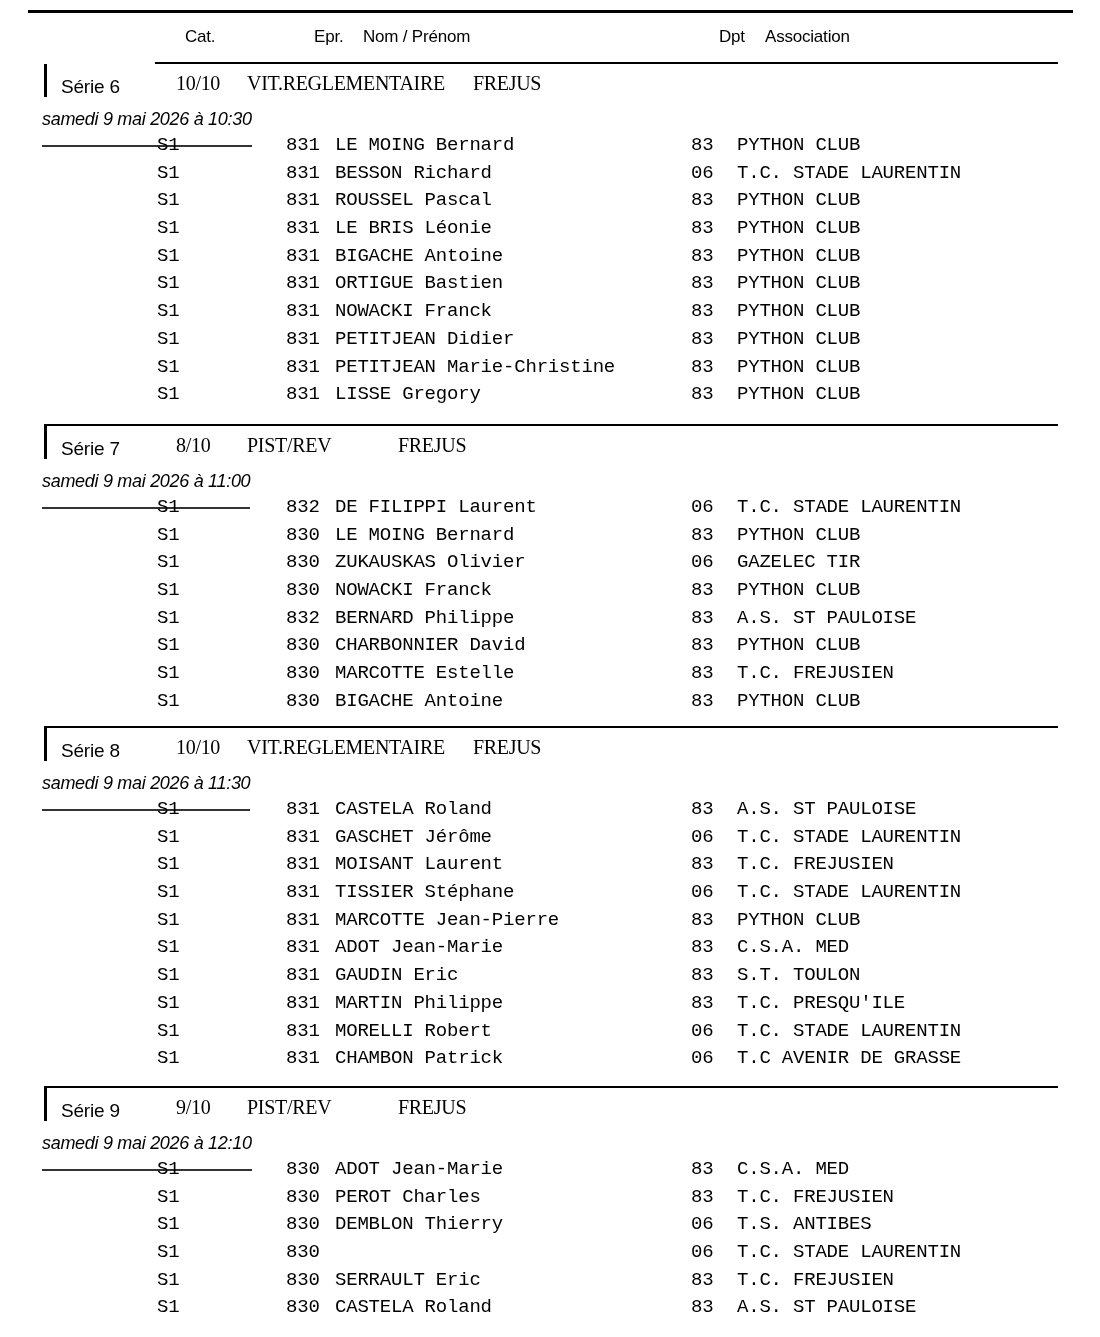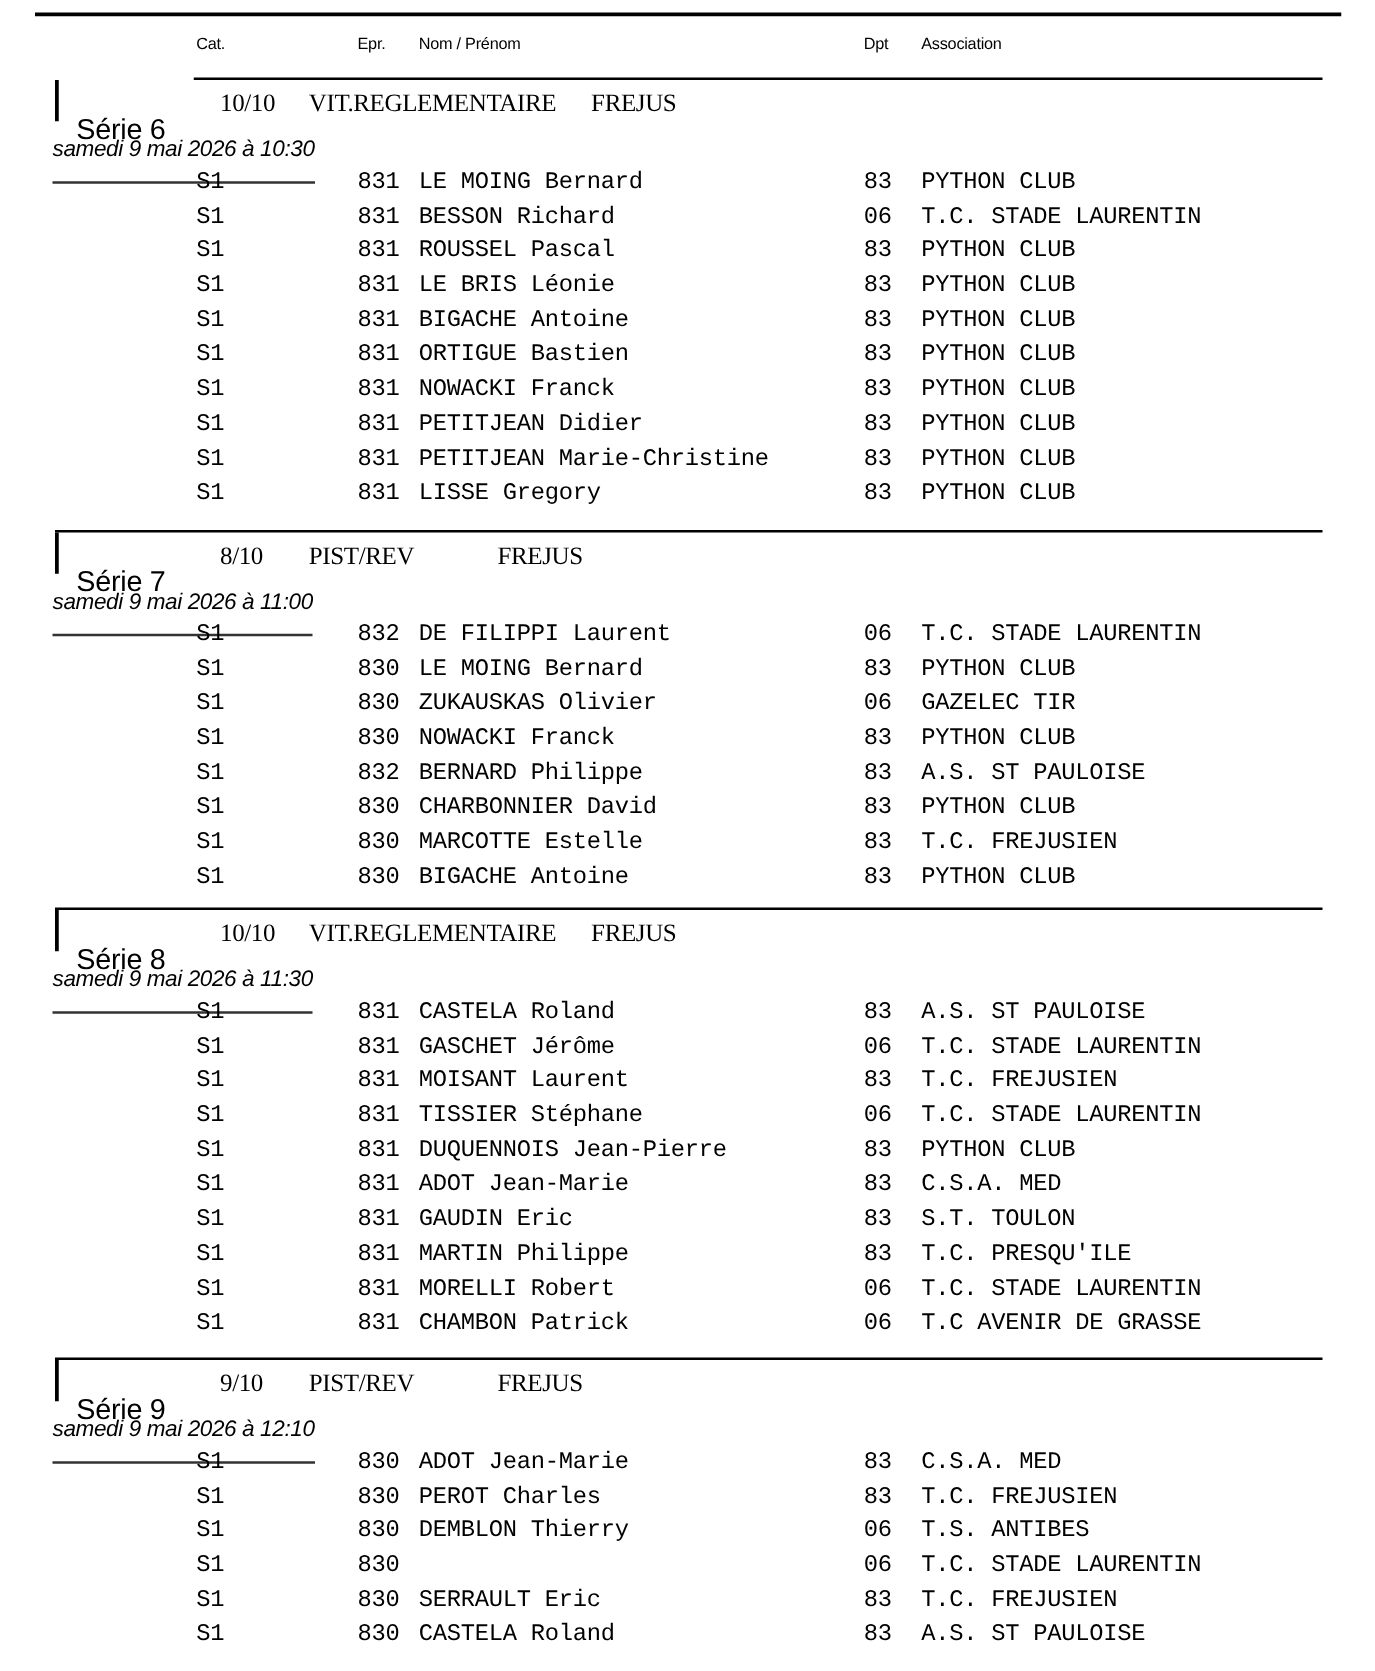--- a/index.html
+++ b/index.html
@@ -14,43 +14,44 @@
   }
   .top-rule {
     position: absolute;
     top: 10px; left: 28px;
     width: 1045px; height: 3px;
     background: #000;
   }
   .col-headers span {
     position: absolute;
     top: 27px;
-    font-size: 13px;
+    font-size: 17px;
     letter-spacing: -0.2px;
     white-space: pre;
+    margin-left: 28px;
   }
   .x-cat   { left: 157px; }
   .x-epr   { left: 286px; }
   .x-name  { left: 335px; }
   .x-dpt   { left: 691px; }
   .x-assoc { left: 737px; }
 
   .serie { position: absolute; left: 0; right: 0; }
   .serie .rule {
     position: absolute; top: 0; left: 44px;
     width: 1014px; height: 2px; background: #000;
   }
   .serie.first .rule { left: 155px; width: 903px; }
   .serie .vbar {
     position: absolute; left: 44px; top: 2px;
     width: 3px; height: 33px; background: #000;
   }
   .serie-label {
-    position: absolute; left: 61px; top: 28px;
-    font-size: 23px; letter-spacing: -0.2px; white-space: pre;
+    position: absolute; left: 61px; top: 14px;
+    font-size: 19px; letter-spacing: -0.2px; white-space: pre;
   }
   .epr-line {
     position: absolute; left: 176px; top: 10px;
     display: flex; align-items: baseline;
     font-size: 20px; letter-spacing: -0.3px; white-space: pre; font-family: Liberation Serif, serif;
   }
   .epr-line .count { width: 71px; }
   .epr-line .discipline { min-width: 123px; margin-right: 28px; }
   .serie-date {
     position: absolute; left: 42px; top: 47px;
@@ -269,21 +270,21 @@
           <div class="row">
     <span class="x-cat">S1</span>
     <span class="x-epr">831</span>
     <span class="x-name">TISSIER Stéphane</span>
     <span class="x-dpt">06</span>
     <span class="x-assoc">T.C. STADE LAURENTIN</span>
   </div>
           <div class="row">
     <span class="x-cat">S1</span>
     <span class="x-epr">831</span>
-    <span class="x-name">DUQUENNOIS Jean-Pierre</span>
+    <span class="x-name">MARCOTTE Jean-Pierre</span>
     <span class="x-dpt">83</span>
     <span class="x-assoc">PYTHON CLUB</span>
   </div>
           <div class="row">
     <span class="x-cat">S1</span>
     <span class="x-epr">831</span>
     <span class="x-name">ADOT Jean-Marie</span>
     <span class="x-dpt">83</span>
     <span class="x-assoc">C.S.A. MED</span>
   </div>

